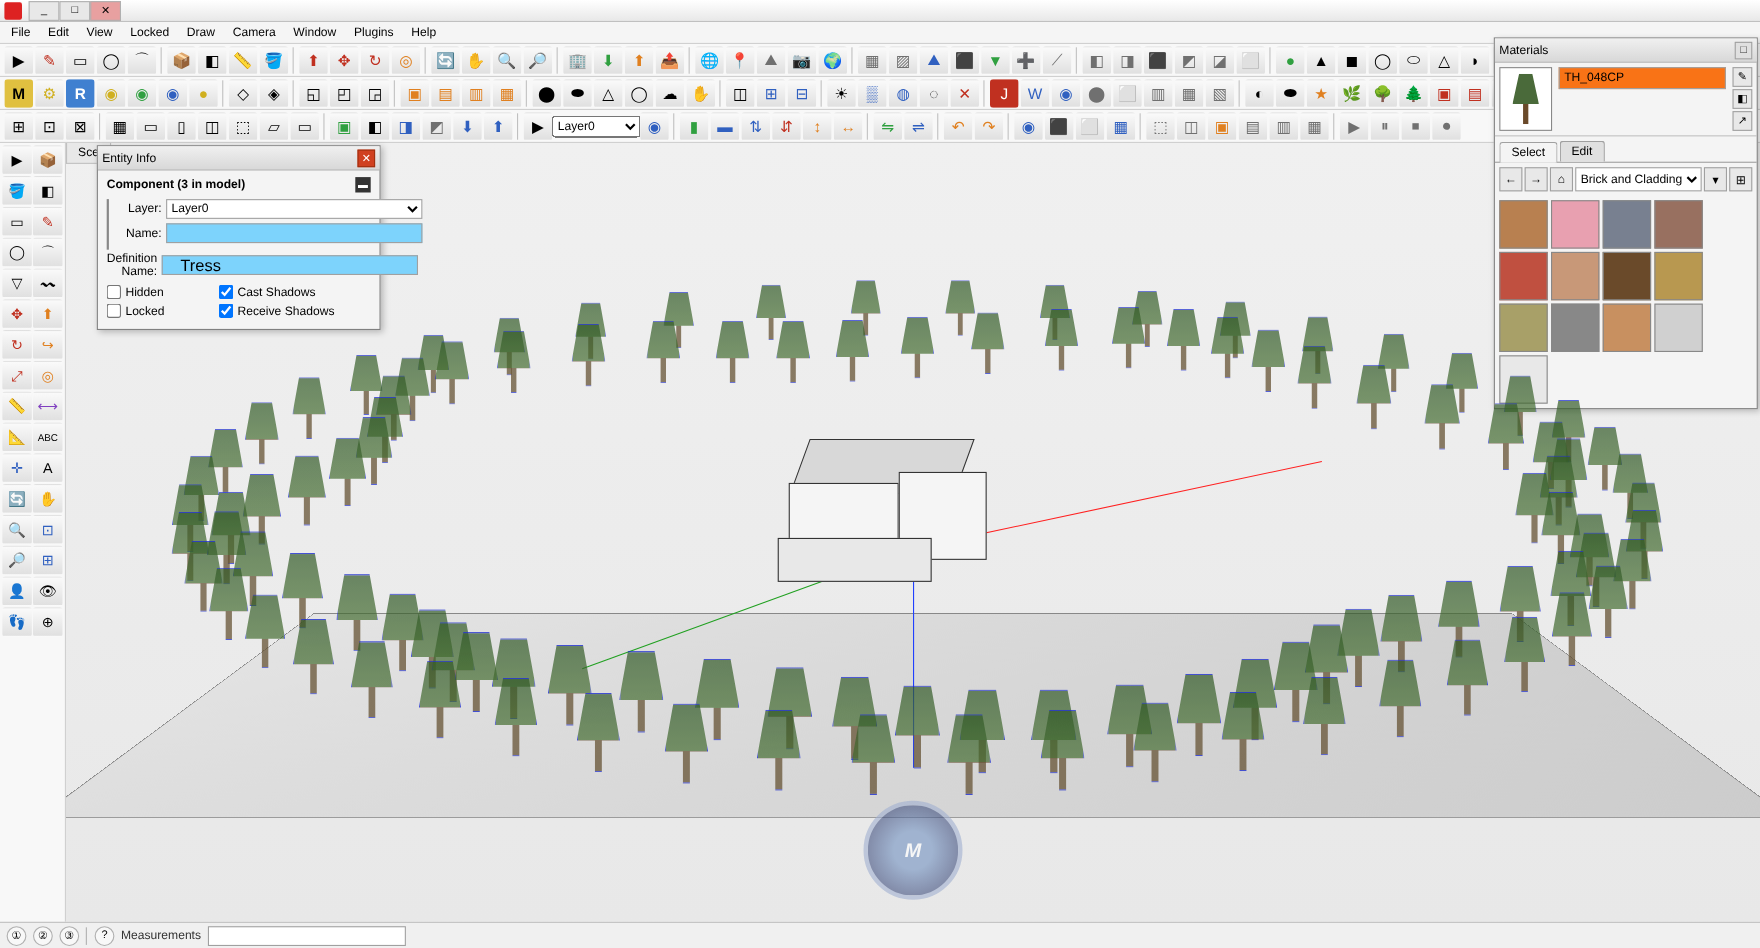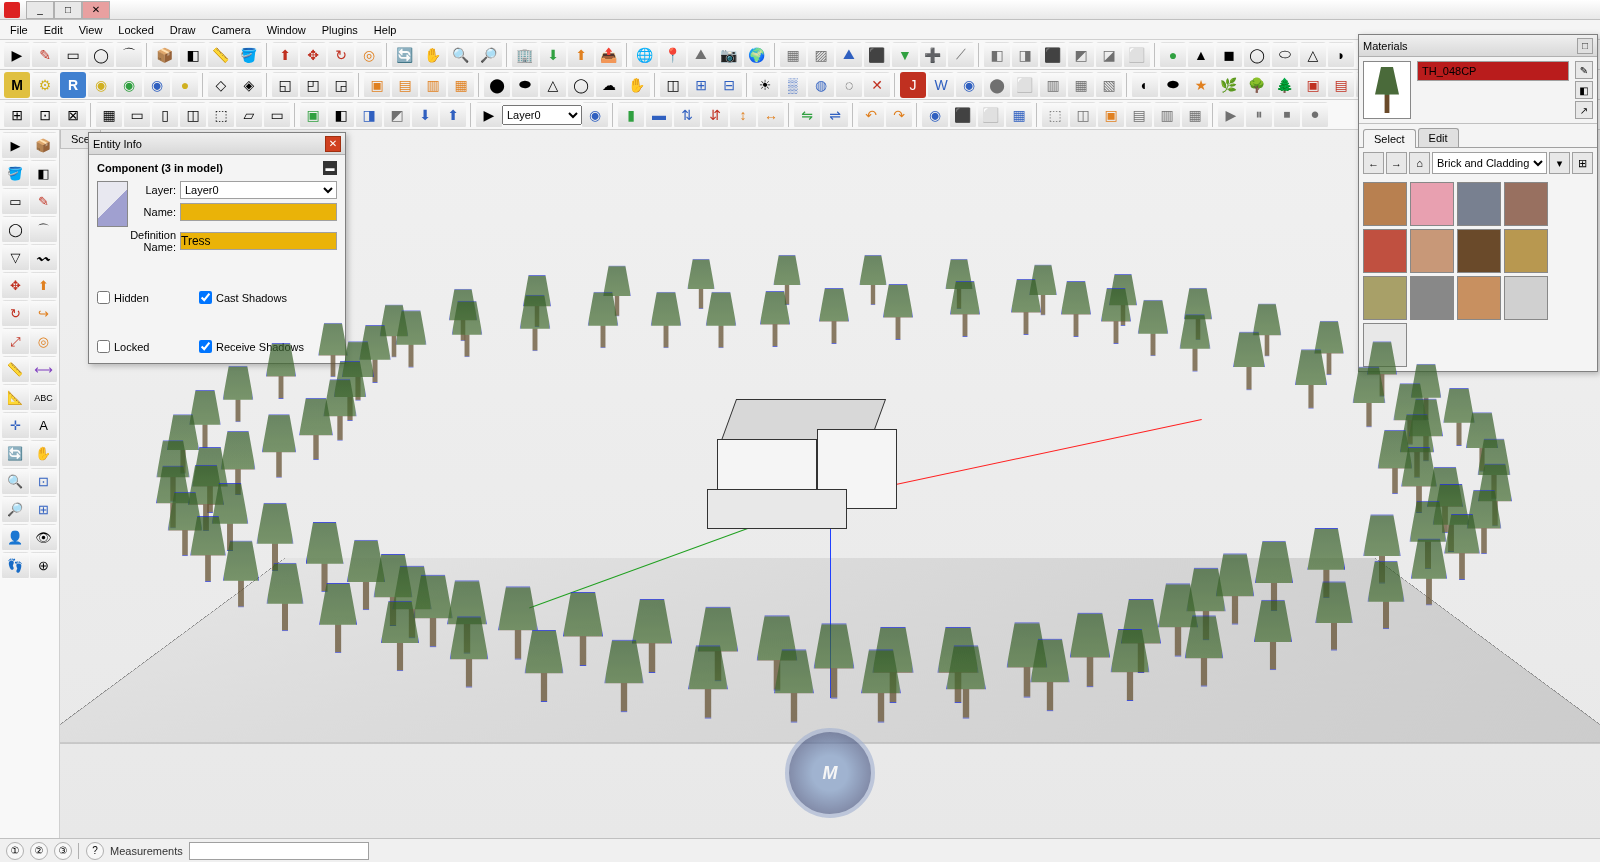--- a/index.html
+++ b/index.html
@@ -50,33 +50,33 @@
 .panel-titlebar { height: 22px; background: linear-gradient(#f0f0f0,#d8d8d8); display: flex; align-items: center; padding: 0 4px; border-bottom: 1px solid #b0b0b0; }
 .panel-title { flex: 1; font-size: 11px; }
 .panel-close { width: 16px; height: 16px; background: #d04020; color: #fff; display: flex; align-items: center; justify-content: center; font-size: 10px; cursor: pointer; border: 1px solid #a03010; }
 .panel-body { padding: 6px 8px 10px 8px; }
 .panel-heading { font-weight: bold; font-size: 11px; margin-bottom: 6px; display: flex; justify-content: space-between; align-items: center; }
 .panel-min { width: 14px; height: 14px; background: #333; color: #fff; display: flex; align-items: center; justify-content: center; font-size: 9px; cursor: pointer; }
 .panel-row { display: flex; align-items: center; margin-bottom: 4px; gap: 4px; }
 .panel-thumb { width: 46px; height: 46px; background: linear-gradient(135deg, #e8e8f0 50%, #a0a0d0 50%); border: 1px solid #888; margin-right: 6px; }
 .panel-fields { flex: 1; }
 .panel-label { width: 90px; text-align: right; font-size: 11px; }
-.panel-input { flex: 1; height: 18px; border: 1px solid #a0a0a0; background: #eab308; padding: 0 0; font-size: 12px; }
+.panel-input { flex: 1; height: 18px; border: 1px solid #a0a0a0; background: #7dd3fc; padding: 0 16px; font-size: 15px; }
 .panel-select { flex: 1; height: 18px; border: 1px solid #a0a0a0; background: #fff; font-size: 11px; }
 .panel-checks { display: flex; flex-wrap: wrap; gap: 4px 12px; margin-top: 6px; }
-.panel-check { display: flex; align-items: center; gap: 4px; width: 90px; margin-top: 32px; }
+.panel-check { display: flex; align-items: center; gap: 4px; width: 90px; }
 .panel-check input { width: 13px; height: 13px; }
 
 
 .materials-panel { position: absolute; right: 2px; top: 34px; width: 240px; background: #f4f4f4; border: 1px solid #808080; box-shadow: 2px 2px 6px rgba(0,0,0,0.25); }
 .mat-header { padding: 4px; display: flex; gap: 6px; border-bottom: 1px solid #c0c0c0; }
 .mat-thumb-lg { width: 58px; height: 58px; border: 1px solid #888; background: #fff; display: flex; align-items: center; justify-content: center; }
 .mat-tree-icon { width: 30px; height: 46px; background: linear-gradient(to bottom, #4a6a3a 0%, #4a6a3a 60%, #6a4a2a 60%); clip-path: polygon(30% 0, 70% 0, 90% 60%, 58% 60%, 58% 100%, 42% 100%, 42% 60%, 10% 60%); }
 .mat-name-row { flex: 1; display: flex; flex-direction: column; gap: 4px; }
-.mat-name-input { height: 20px; border: 1px solid #a0a0a0; padding: 0 4px; background: #b91c1c; }
+.mat-name-input { height: 20px; border: 1px solid #a0a0a0; padding: 0 4px; background: #f97316; }
 .mat-side { display: flex; flex-direction: column; gap: 2px; }
 .mat-side-btn { width: 18px; height: 18px; border: 1px solid #a0a0a0; background: #e8e8e8; cursor: pointer; display:flex; align-items:center; justify-content:center; font-size:10px; }
 .mat-tabs { display: flex; border-bottom: 1px solid #a0a0a0; padding: 4px 4px 0 4px; gap: 2px; }
 .mat-tab { padding: 3px 10px; border: 1px solid #a0a0a0; border-bottom: none; background: #e0e0e0; cursor: pointer; font-size: 11px; border-radius: 3px 3px 0 0; }
 .mat-tab.active { background: #f4f4f4; position: relative; top: 1px; }
 .mat-nav { display: flex; align-items: center; gap: 2px; padding: 4px; }
 .mat-nav-btn { width: 22px; height: 22px; border: 1px solid #a0a0a0; background: #e8e8e8; cursor: pointer; display:flex; align-items:center; justify-content:center; }
 .mat-cat-select { flex: 1; height: 22px; border: 1px solid #a0a0a0; background: #fff; font-size: 11px; }
 .mat-grid { display: flex; flex-wrap: wrap; gap: 3px; padding: 4px; }
 .mat-swatch { width: 44px; height: 44px; border: 1px solid #888; cursor: pointer; }

